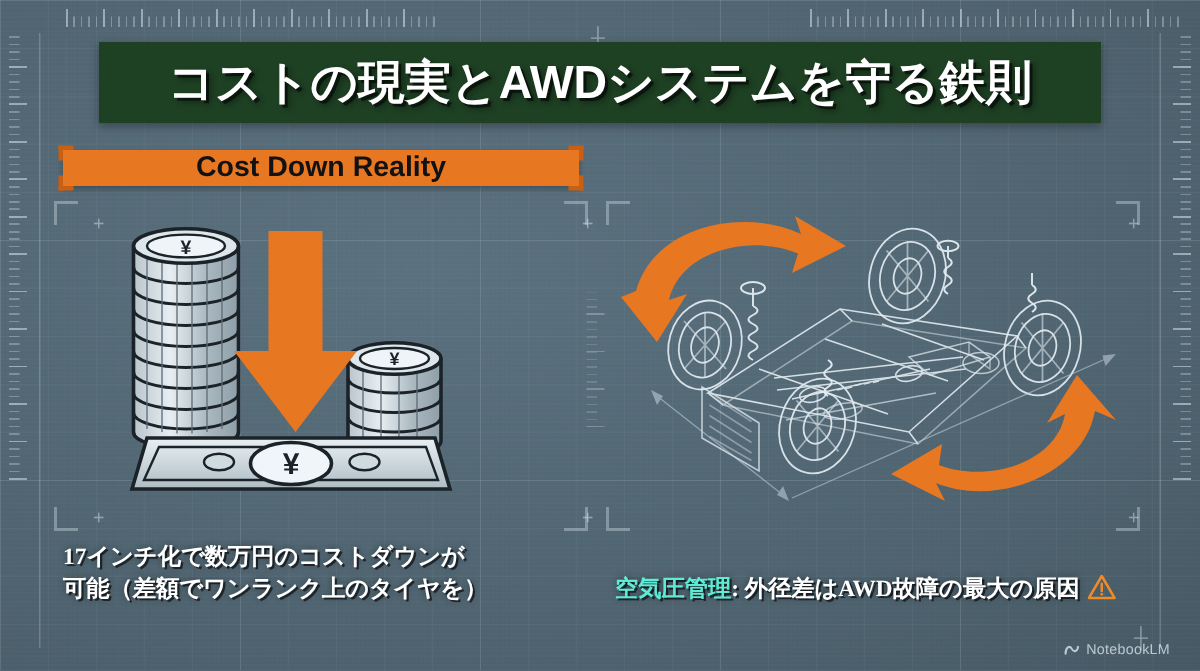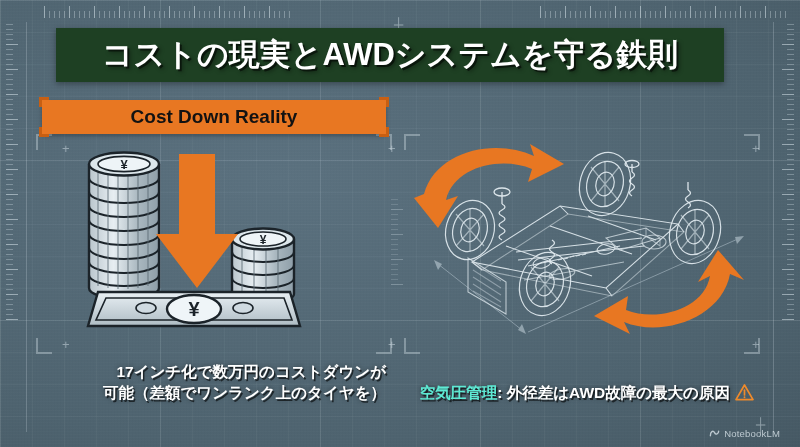--- a/index.html
+++ b/index.html
@@ -58,21 +58,21 @@
     background-position:0 0, 0 0;
     background-repeat:repeat-y;
   }
   .ruler-v.right { background-position:0 0, 5px 0; }
 
   .guide { position:absolute; background:rgba(226,238,244,0.22); }
   .crosshair { position:absolute; color:rgba(226,238,244,0.45); font-size:13px; line-height:1; }
 
   
   #title-banner {
-    position:absolute; left:56px; top:28px; width:668px; height:54px;
+    position:absolute; left:66px; top:28px; width:668px; height:54px;
     background:#1e4023;
     display:flex; align-items:center; justify-content:center;
     box-shadow:0 2px 6px rgba(0,0,0,0.35);
   }
   #title-text {
     color:#ffffff;
     font-size:31px; font-weight:bold; letter-spacing:0px;
     white-space:nowrap;
     text-shadow:2px 2px 0 rgba(0,0,0,0.55), 3px 3px 4px rgba(0,0,0,0.4);
   }
@@ -83,41 +83,42 @@
   #panel-right { left:410px; }
 
   .panel-frame { position:absolute; inset:0; }
   .corner { position:absolute; width:16px; height:16px; border:2px solid rgba(226,238,244,0.35); }
   .corner.tl { left:-6px; top:34px;  border-right:none; border-bottom:none; }
   .corner.tr { right:-6px; top:34px; border-left:none;  border-bottom:none; }
   .corner.bl { left:-6px; bottom:46px; border-right:none; border-top:none; }
   .corner.br { right:-6px; bottom:46px; border-left:none; border-top:none; }
 
   .panel-header {
-    position:absolute; left:0; top:0; width:100%; height:34px;
+    position:absolute; left:0; top:0; width:100%; height:24px;
     background:#e87722;
     display:flex; align-items:center; justify-content:center;
     box-shadow:0 2px 4px rgba(0,0,0,0.28);
   }
   .panel-header-label {
     color:#121212; font-size:19px; font-weight:bold; white-space:nowrap;
   }
   .hbracket { position:absolute; width:10px; height:10px; border:3px solid #c85f12; }
   .hbracket.a { left:-3px; top:-3px; border-right:none; border-bottom:none; }
   .hbracket.b { right:-3px; top:-3px; border-left:none; border-bottom:none; }
   .hbracket.c { left:-3px; bottom:-3px; border-right:none; border-top:none; }
   .hbracket.d { right:-3px; bottom:-3px; border-left:none; border-top:none; }
 
   .panel-art { position:absolute; left:0; top:42px; width:100%; height:200px; }
 
   .panel-caption {
     position:absolute; left:0; bottom:-4px; width:100%;
-    text-align:right; color:#ffffff;
+    text-align:left; color:#ffffff;
     font-size:15.5px; font-weight:bold; line-height:1.35;
     text-shadow:1.5px 1.5px 0 rgba(0,0,0,0.6), 0 0 5px rgba(0,0,0,0.45);
+    font-family:Liberation Serif, serif;
   }
   .cap-line { white-space:nowrap; }
   .cap-accent { color:#5eead4; }
 
   #warn-icon { display:inline-block; vertical-align:-3px; margin-left:5px; }
 
   
   #watermark {
     position:absolute; right:20px; bottom:8px;
     display:flex; align-items:center; gap:4px;

